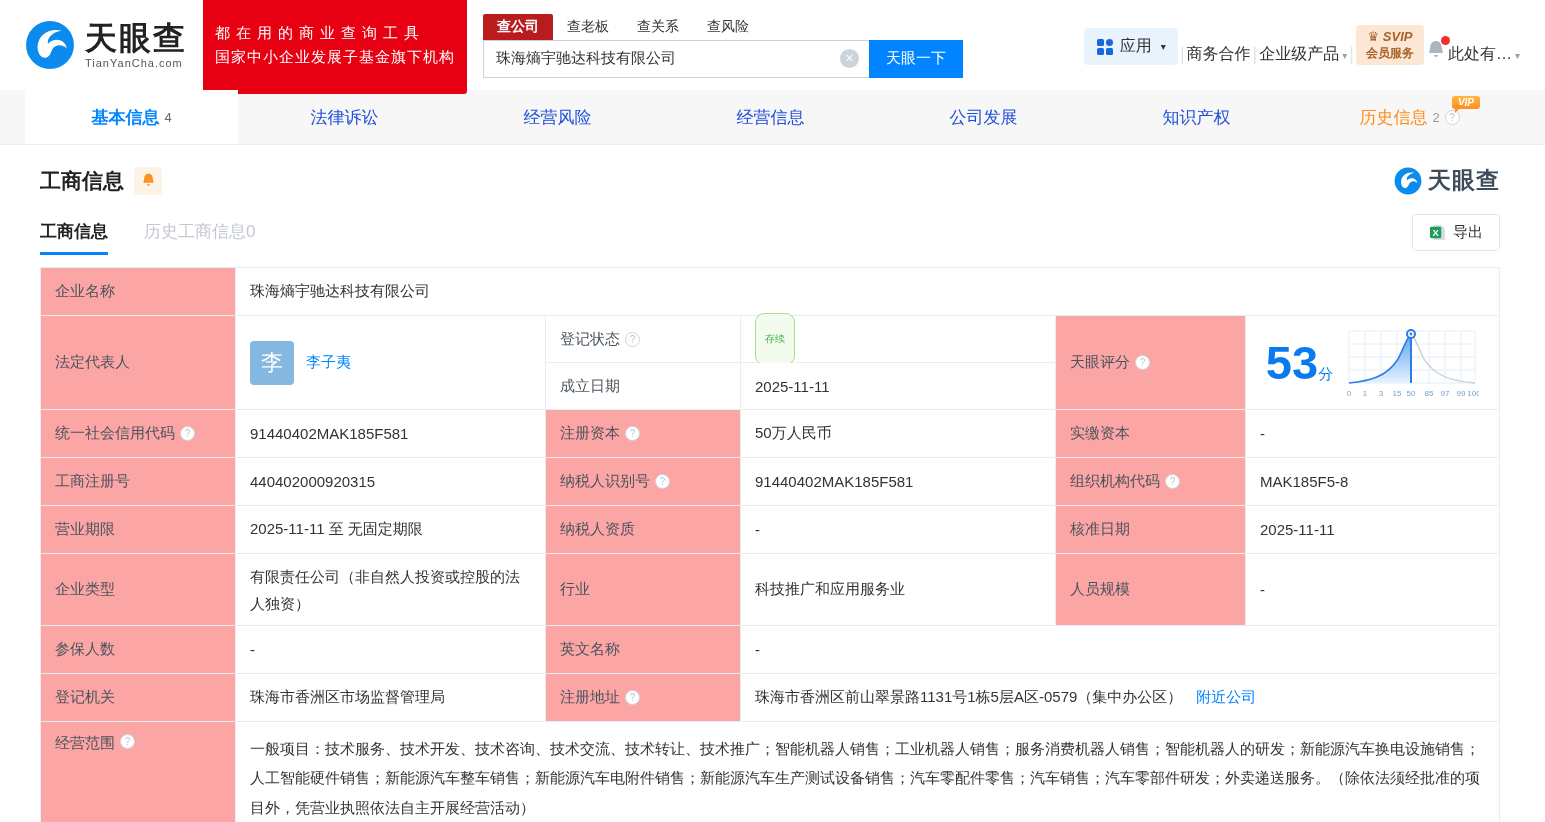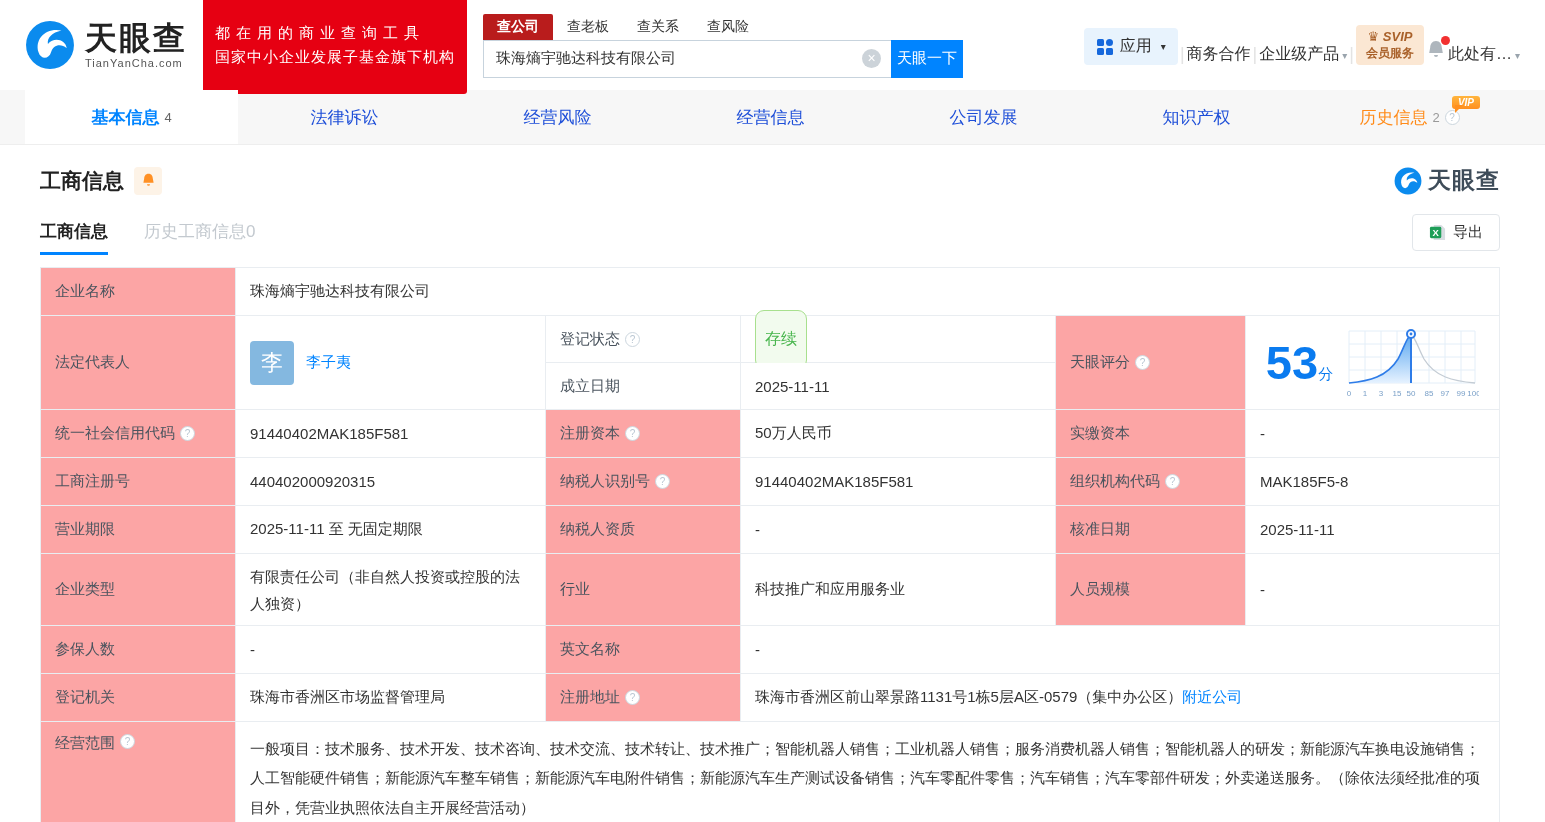--- a/index.html
+++ b/index.html
@@ -20,21 +20,21 @@
   .search-wrap { margin-left:16px; width:480px; }
   .search-tabs { display:flex; align-items:flex-end; height:27px; font-size:14px; }
   .stab { padding:4px 14px; color:#333; cursor:pointer; }
   .stab.on { background:#b91c1c; color:#fff; border-radius:2px 2px 0 0; font-weight:bold; }
   .search-bar { display:flex; height:38px; }
   .search-box { flex:1; position:relative; border:1px solid #c7d3dd; border-right:none; background:#fff; display:flex; align-items:center; }
   .search-box input { border:none; outline:none; width:100%; font-size:15px; padding:0 38px 0 12px;
     font-family:inherit; color:#333; }
   .clear-ic { position:absolute; right:10px; width:19px; height:19px; border-radius:50%; background:#ccd3d9;
     color:#fff; font-size:14px; line-height:19px; text-align:center; cursor:pointer; }
-  .search-btn { width:72px; background:#0084ff; color:#fff; font-size:15px; border:none; cursor:pointer; }
+  .search-btn { width:94px; background:#0084ff; color:#fff; font-size:15px; border:none; cursor:pointer; }
 
   .hdr-right { margin-left:auto; display:flex; align-items:flex-end; gap:2px; white-space:nowrap; }
   .app-chip { display:flex; align-items:center; gap:6px; background:#e8f3fd; border-radius:4px;
     padding:8px 12px; font-size:16px; cursor:pointer; }
   .sep { color:#e3e3e3; font-size:18px; }
   .hlink { font-size:16px; color:#333; cursor:pointer; }
   .caret { font-size:10px; color:#9aa4ad; margin-left:3px; }
   .svip { background:#fbe7d3; border-radius:4px; padding:4px 10px; text-align:center; cursor:pointer;
     color:#a9612a; font-weight:bold; line-height:1.3; }
   .svip .s1 { font-size:13px; font-style:italic; }
@@ -88,22 +88,22 @@
   .bR0 { border-right:none; }
   .bB0 { border-bottom:none; }
   .top { align-items:flex-start; padding-top:12px; }
   .scope-txt { line-height:1.95; }
 
   .avatar { width:44px; height:44px; border-radius:4px; background:#84b8e0; color:#fff; font-size:22px;
     display:flex; align-items:center; justify-content:center; flex:none; }
   .blue-link { color:#0084ff; text-decoration:none; cursor:pointer; }
   .legal-name { margin-left:12px; font-size:15px; }
   .badge-green { color:#49b64e; background:#f2fbee; border:1px solid #a8e08e; border-radius:9px;
-    padding:18px 9px; font-size:16px; }
-  .near-link { }
+    padding:18px 9px; font-size:10px; }
+  .near-link { margin-left:14px; }
 
   .score-cell { justify-content:center; gap:12px; padding:6px; }
   .score-num { font-size:47px; font-weight:bold; color:#0a7bef; line-height:1; }
   .score-unit { font-size:15px; color:#0a7bef; }
 </style>
 </head>
 <body>
 
 <div class="hdr">
   <div class="logo">

